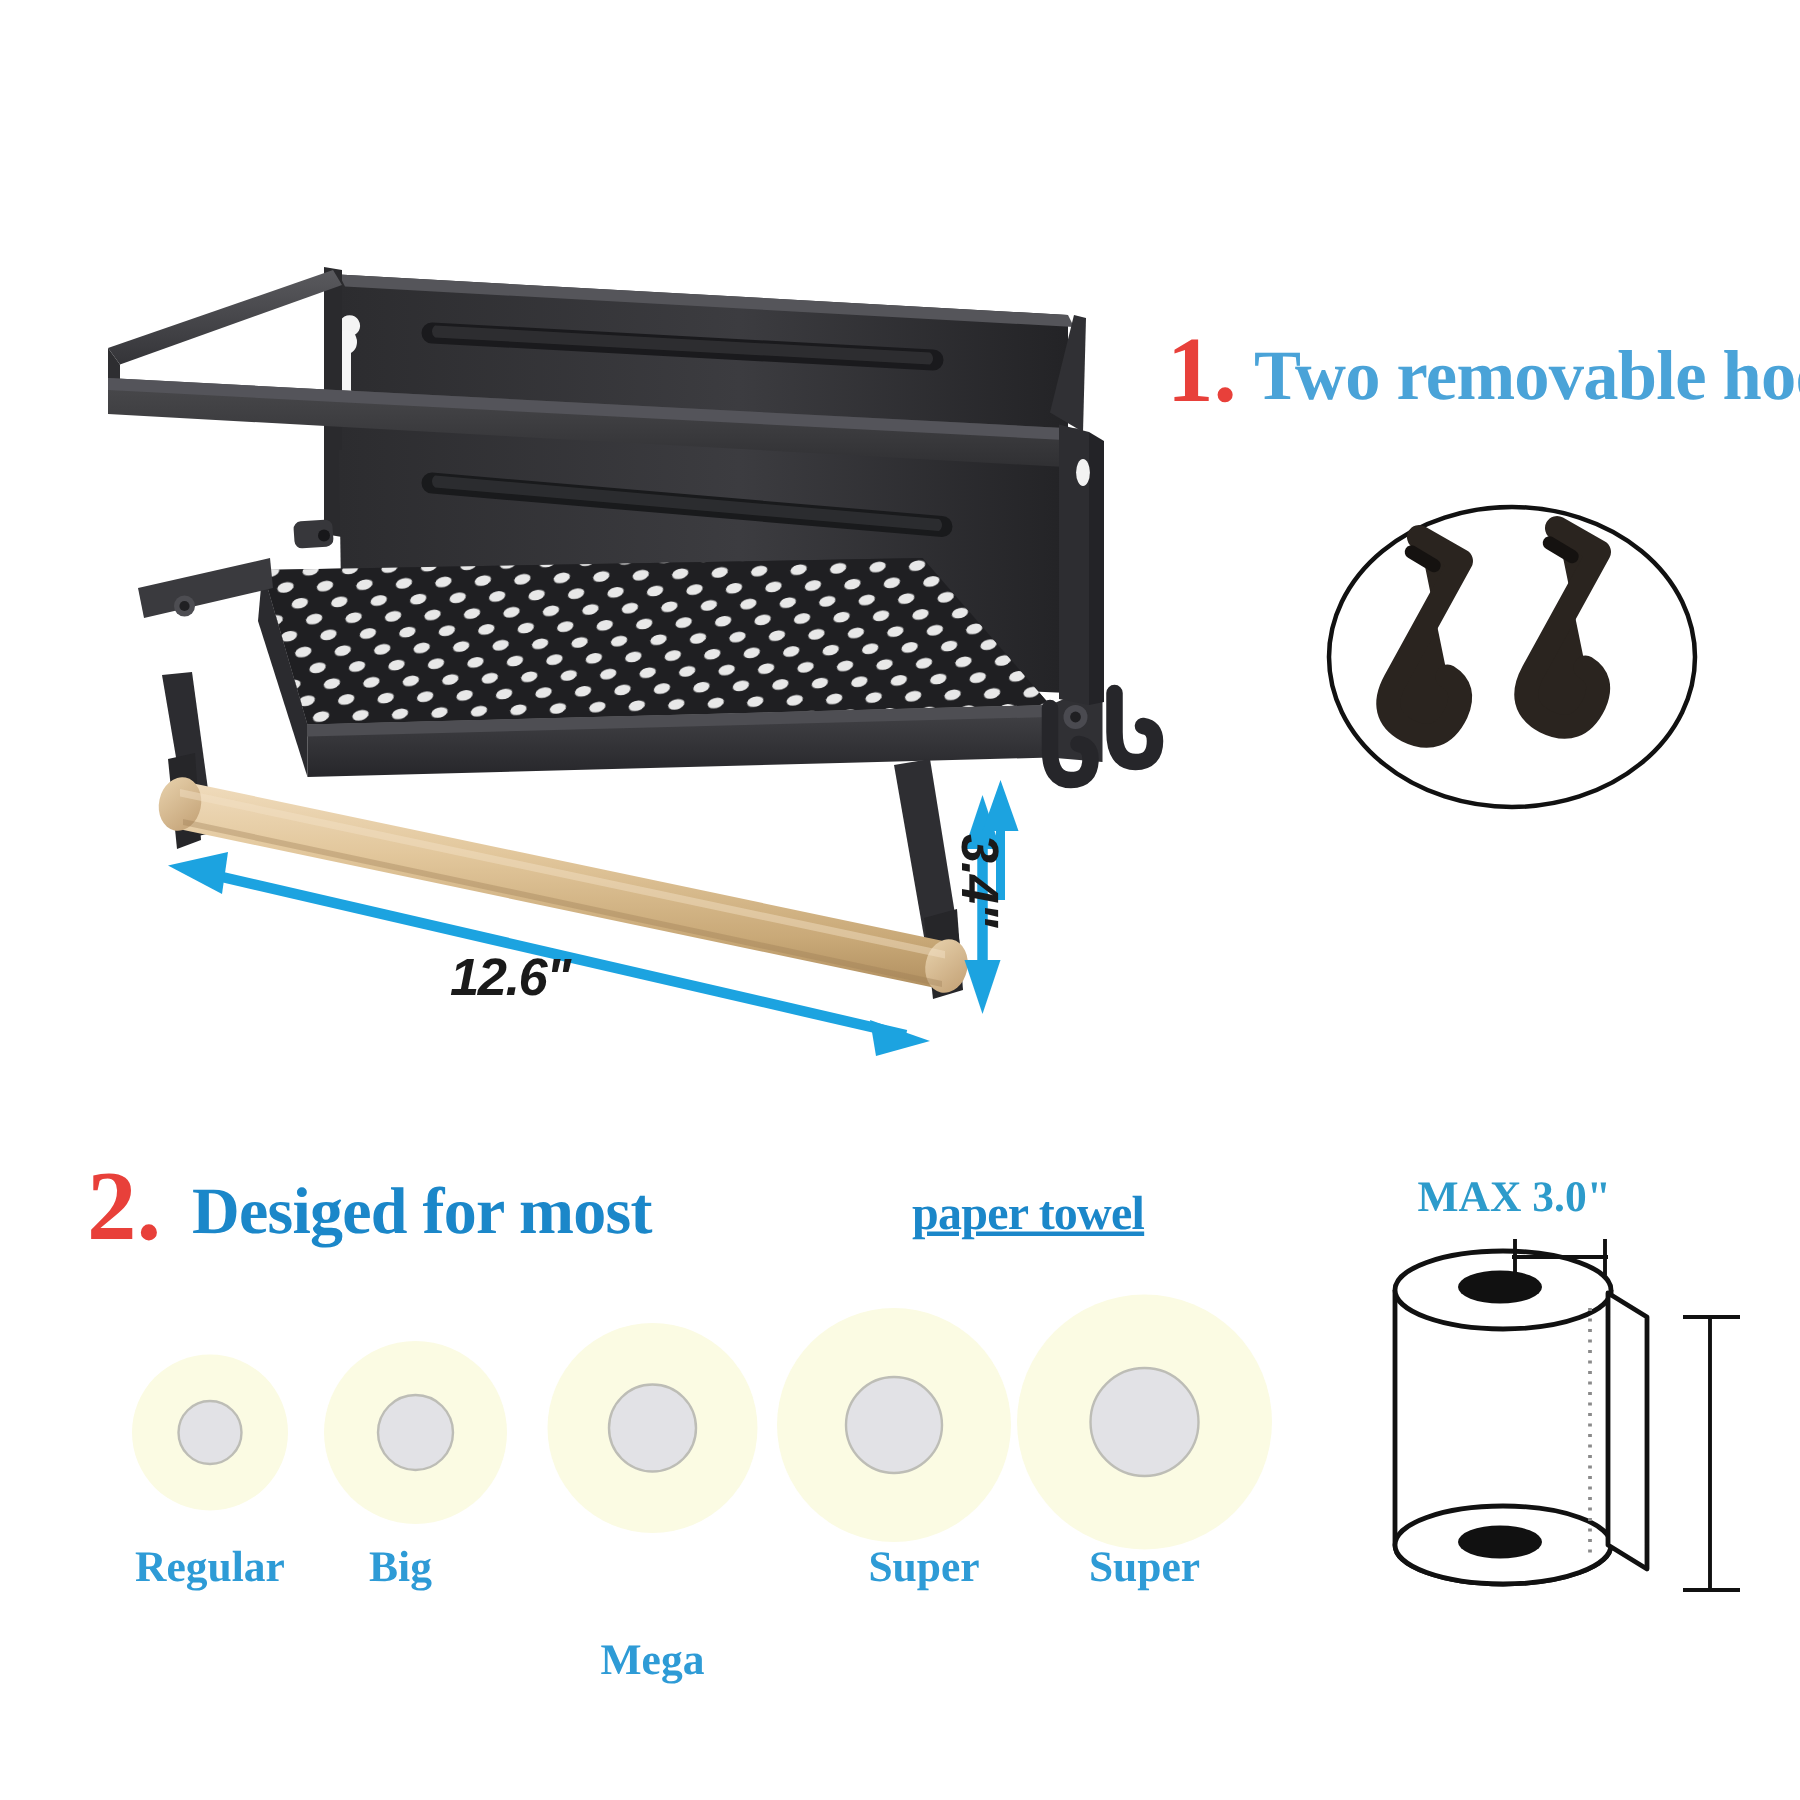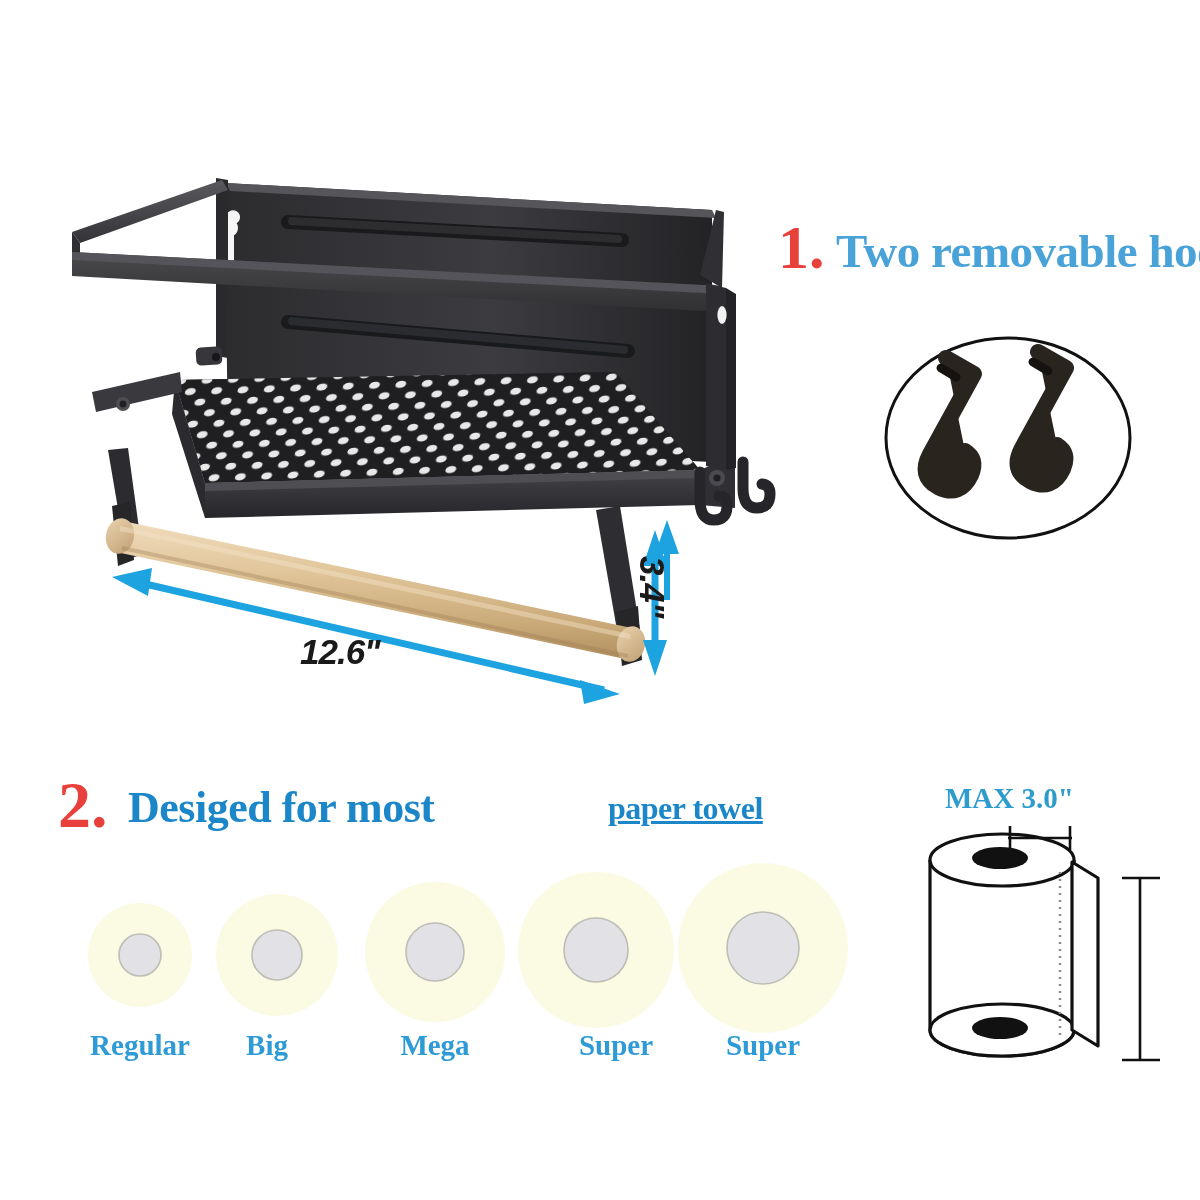--- a/index.html
+++ b/index.html
@@ -258,21 +258,21 @@
       </g>
       <g>
         <circle cx="763" cy="948" r="85" fill="#FBFBE3"></circle>
         <circle cx="763" cy="948" r="36" fill="#E2E2E6" stroke="#BDBDB6" stroke-width="1.6"></circle>
       </g>
     </svg>
 
   <div id="roll-labels">
       <div class="roll-label" style="left: 140px; top: 1030px;">Regular</div>
       <div class="roll-label" style="left: 267px; top: 1030px; font-family: Liberation Serif, serif;">Big</div>
-      <div class="roll-label" style="left: 435px; top: 1030px;">Mega</div>
+      <div class="roll-label" style="left: 435px; top: 1092px;">Mega</div>
       <div class="roll-label" style="left: 596px; top: 1030px; margin-left: 20px;">Super</div>
       <div class="roll-label" style="left: 763px; top: 1030px;">Super</div>
     </div>
 
   <div id="maxlabel">MAX 3.0"</div>
 
   <svg class="layer" viewBox="0 0 1200 1200">
     <g stroke="#111111" fill="#ffffff" stroke-width="3.2">
 
       <path d="M930,860 L930,1030 a72,26 0 0 0 144,0 L1074,860" fill="#ffffff"></path>

